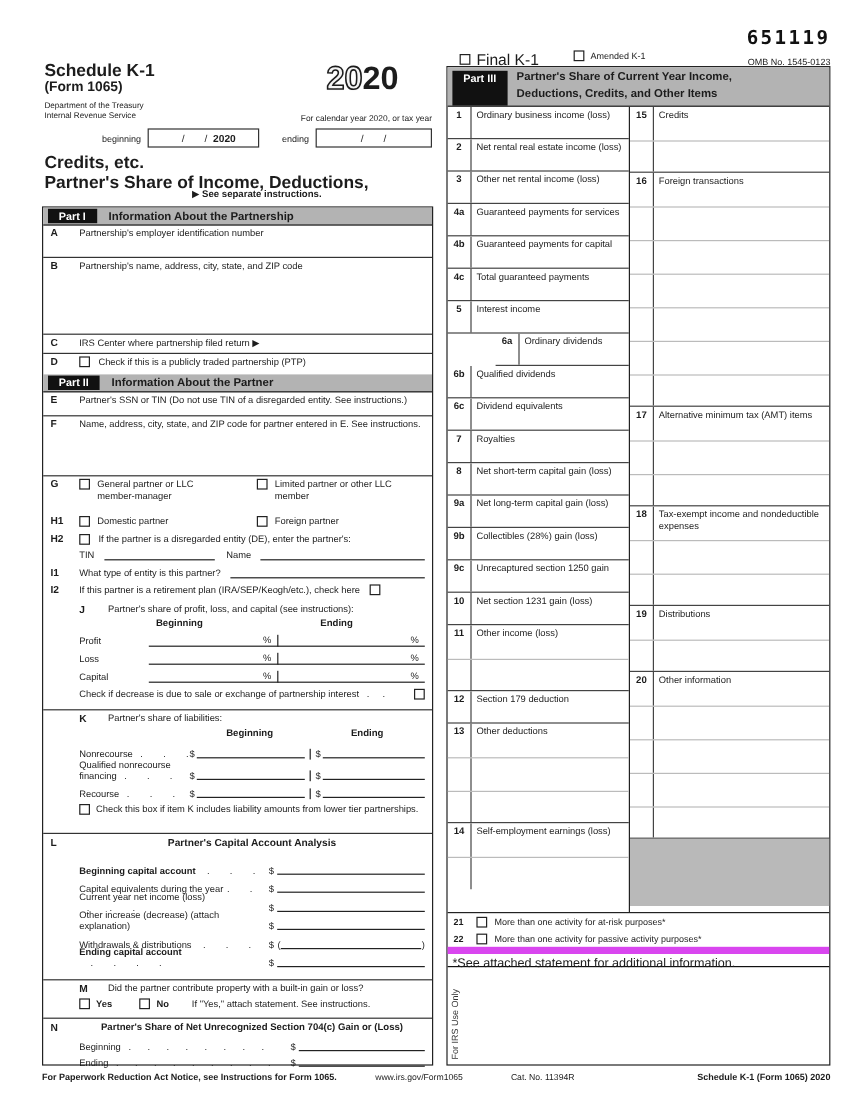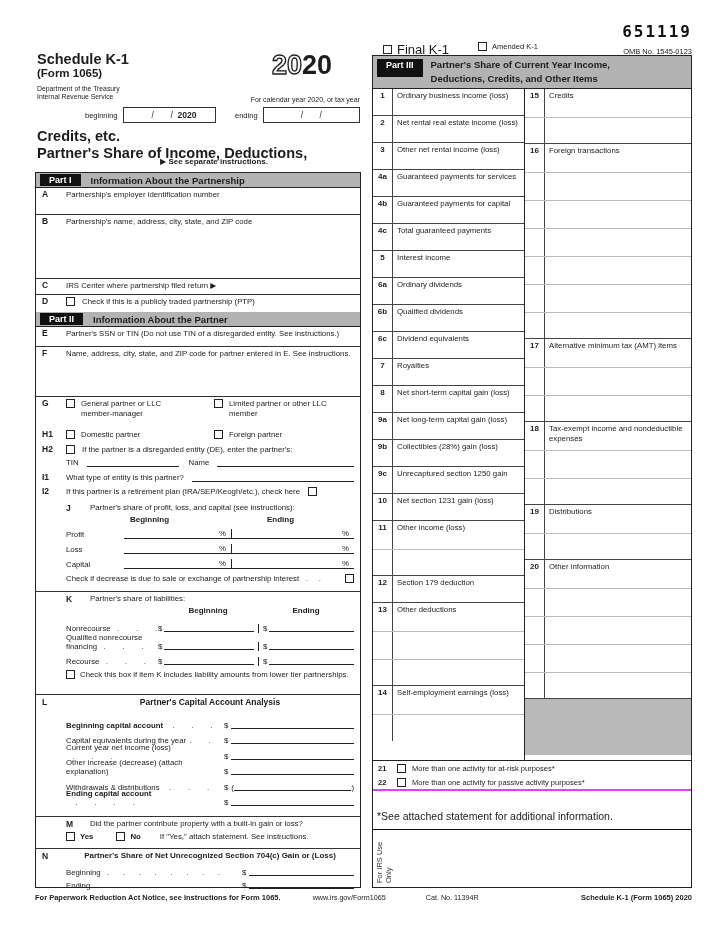--- a/index.html
+++ b/index.html
@@ -80,35 +80,35 @@
   .secM { height:32px; padding:2px 6px 0 6px; font-size:7.8px; flex:none; }
   .myn { display:flex; align-items:center; gap:5px; padding-left:24px; margin-top:3px; }
   .secN { flex:1; padding:2px 6px 0 6px; font-size:7.8px; }
   .nrow { display:flex; align-items:flex-end; height:13px; padding-left:24px; }
   .nlab { width:170px; flex:none; }
   .nrow .ul { height:1px; margin-bottom:1px; }
 
   
   .rbox { left:372px; top:55px; width:320px; height:833px; border:1.5px solid #222; display:flex; flex-direction:column; background:#fff; }
   .p3bar { display:flex; background:#b3b3b3; border-bottom:1px solid #222; height:33px; flex:none; }
-  .p3bar .bar-tag { margin-top:3px; height:18px;text-align:right; }
+  .p3bar .bar-tag { margin-top:3px; height:29px;text-align:right; }
   .p3bar .t { font-size:9.5px; font-weight:bold; line-height:14px; margin-left:8px; padding-top:2px; }
   .p3cols { display:flex; height:672px; border-bottom:1px solid #222; flex:none; }
   .p3col-l { width:152px; border-right:1px solid #222; }
   .p3col-r { flex:1; }
   .p3item { overflow:hidden; border-bottom:1px solid #444; }
   .p3item:last-child { border-bottom:none; }
   .p3sub { height:28px; display:flex; }
   .p3sub.cont { border-top:1px solid #bbb; }
   .p3num { width:20px; flex:none; border-right:1px solid #444; font-weight:bold; font-size:8px; text-align:center; padding-top:2px; }
   .p3lab { padding:2px 3px 0 4px; font-size:7.8px; line-height:10px; }
   .p3gray { height:56px; background:#b9b9b9; }
   .p3act { display:flex; align-items:center; height:14px; font-size:7.5px; padding-left:5px; gap:6px; flex:none; }
   .p3act .n { font-weight:bold; width:13px; }
-  .see { height:17px; font-size:10.5px; padding:19px 4px; border-top:2px solid #d946ef; border-bottom:1.5px solid #111; flex:none; }
+  .see { height:17px; font-size:10.5px; padding:2px 4px; border-top:6px solid #d946ef; border-bottom:1.5px solid #111; flex:none; }
   .irsbox { flex:1; position:relative; }
   .irs-vert { position:absolute; left:2px; top:4px; bottom:4px; writing-mode:vertical-rl; transform:rotate(180deg);
               font-size:7.5px; color:#333; display:flex; align-items:center; }
 
   
   .footer { left:35px; top:893px; width:657px; display:flex; font-size:7.2px; align-items:baseline; }
   .f1 { font-weight:bold; font-size:7.5px; } 
   .f2 { margin-left:32px; color:#222; } .f3 { margin-left:40px; }
   .f4 { margin-left:auto; font-weight:bold; font-size:7.5px; }
 </style>
@@ -440,21 +440,21 @@
               <div class="p3num">4c</div>
               <div class="p3lab">Total guaranteed payments</div>
             </div>
           </div>
           <div class="p3item" style="height: 27px;">
             <div class="p3sub">
               <div class="p3num">5</div>
               <div class="p3lab">Interest income</div>
             </div>
           </div>
-          <div class="p3item" style="height: 27px;">
+          <div class="p3item" style="height: 27px; margin-left: 40px;">
             <div class="p3sub">
               <div class="p3num">6a</div>
               <div class="p3lab">Ordinary dividends</div>
             </div>
           </div>
           <div class="p3item" style="height: 27px;">
             <div class="p3sub">
               <div class="p3num">6b</div>
               <div class="p3lab">Qualified dividends</div>
             </div>

